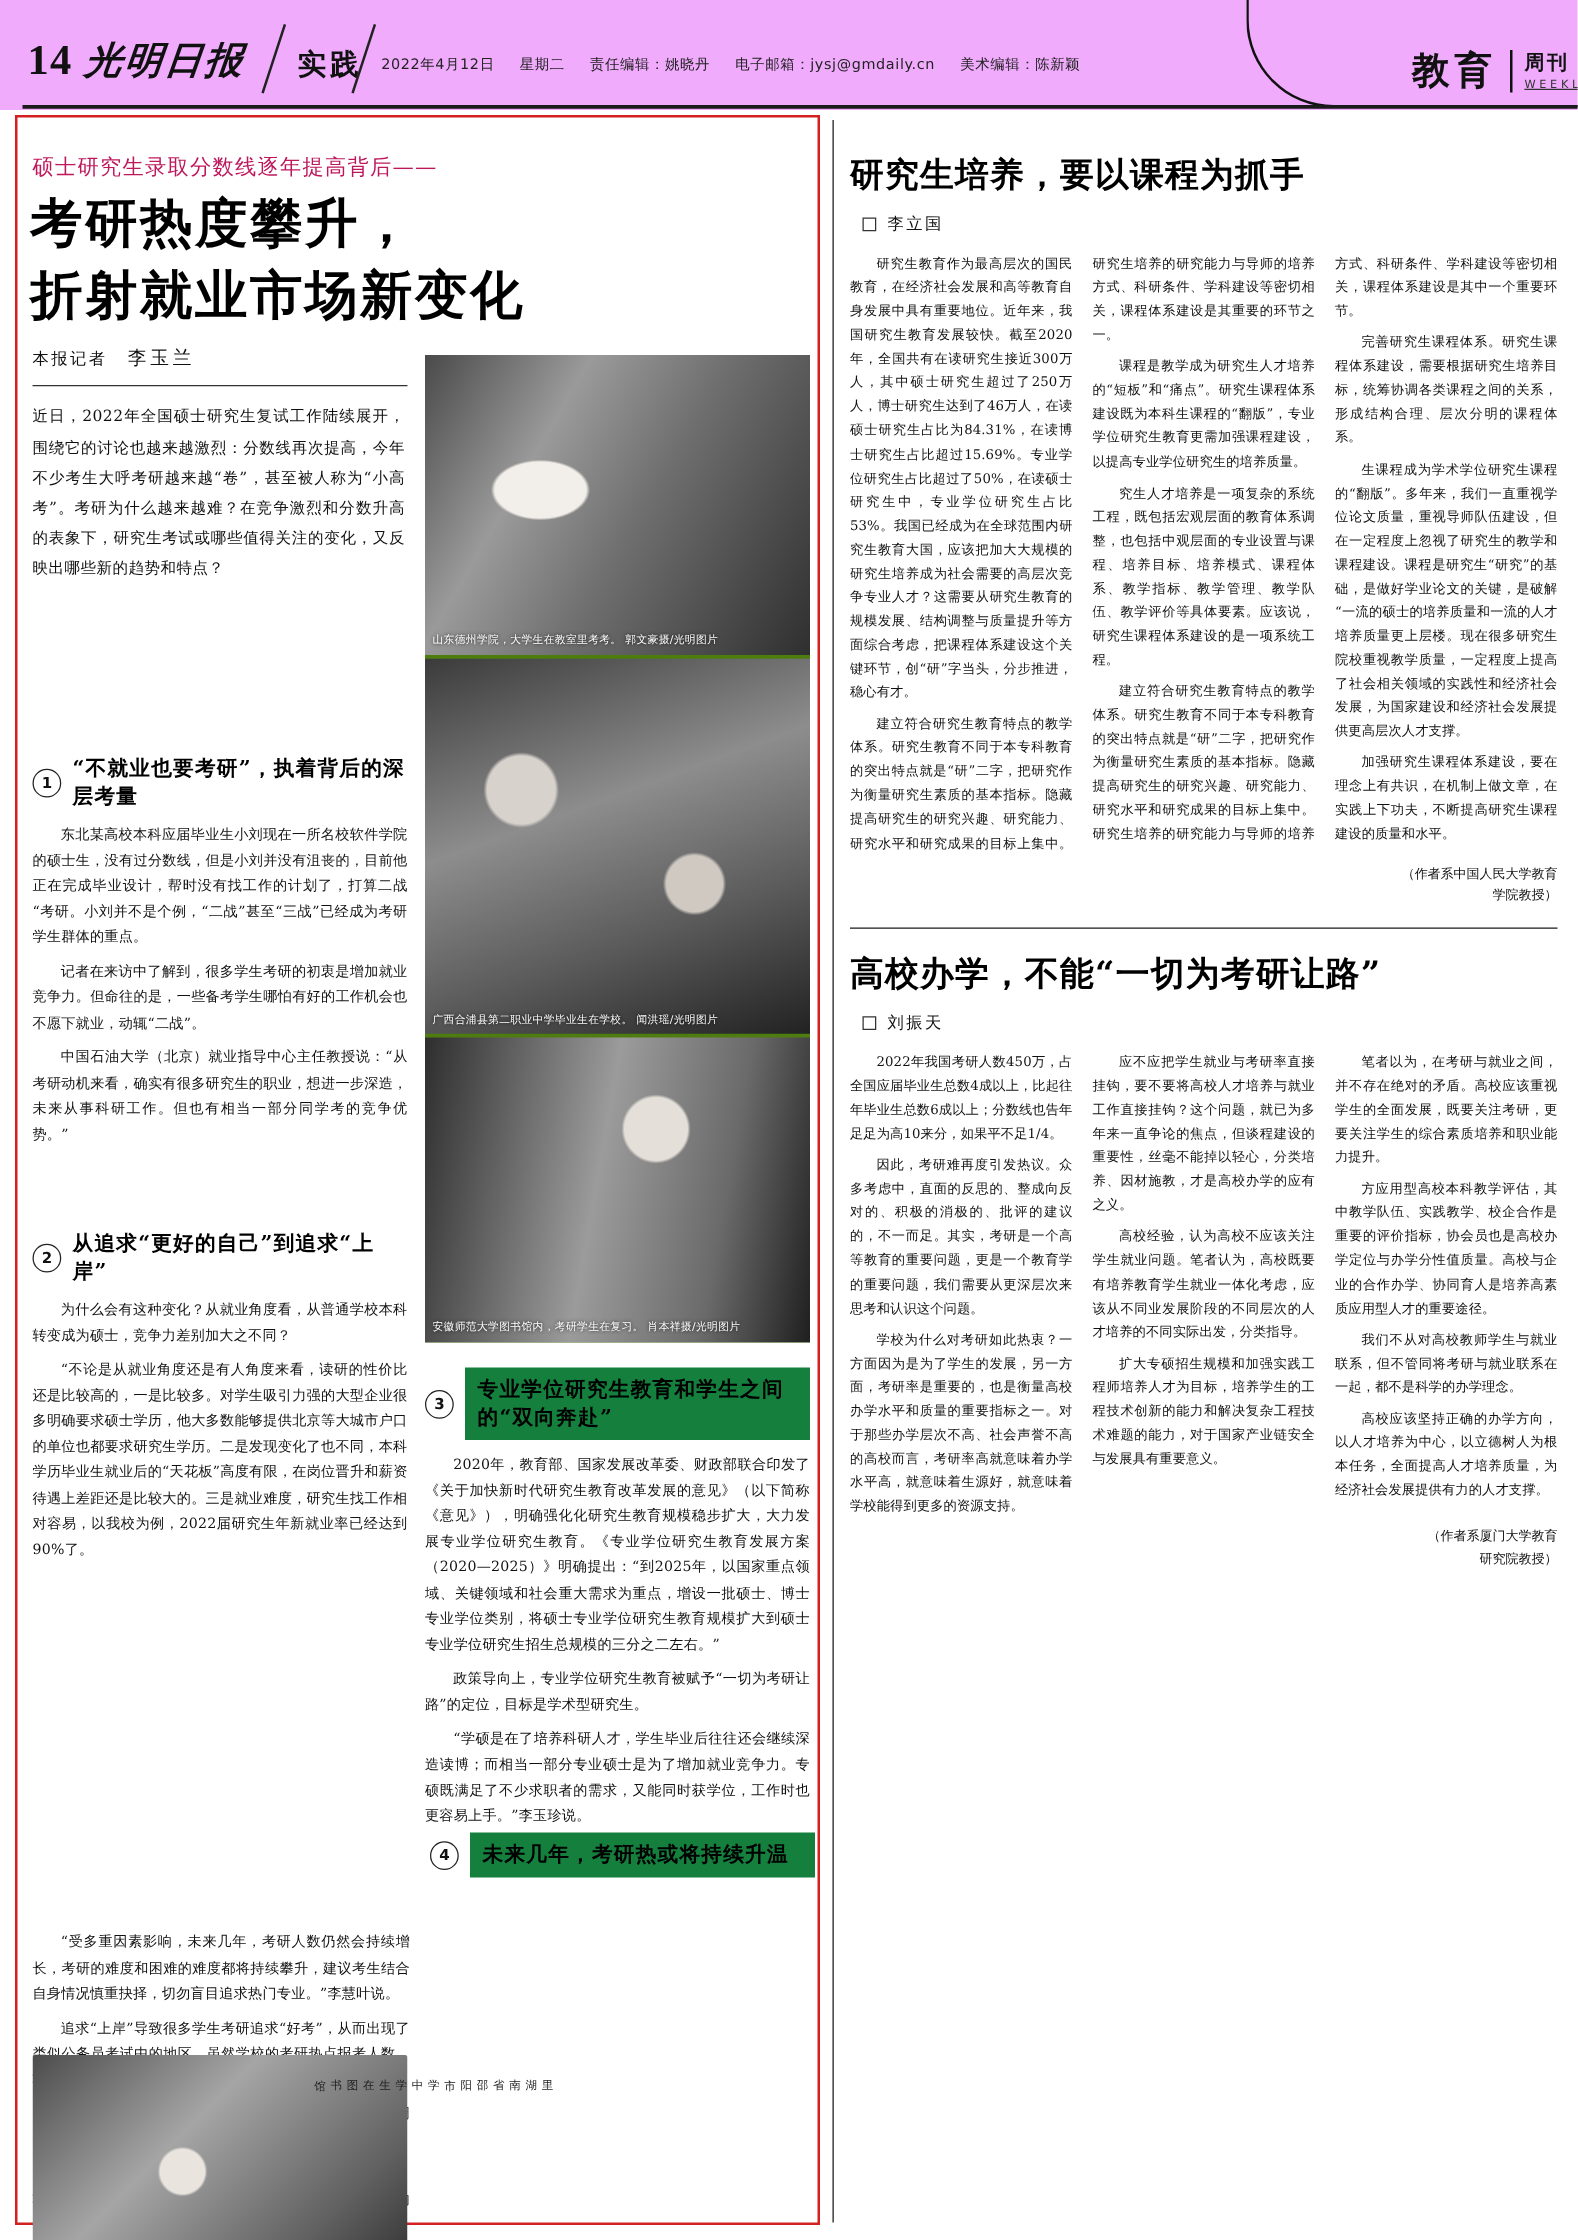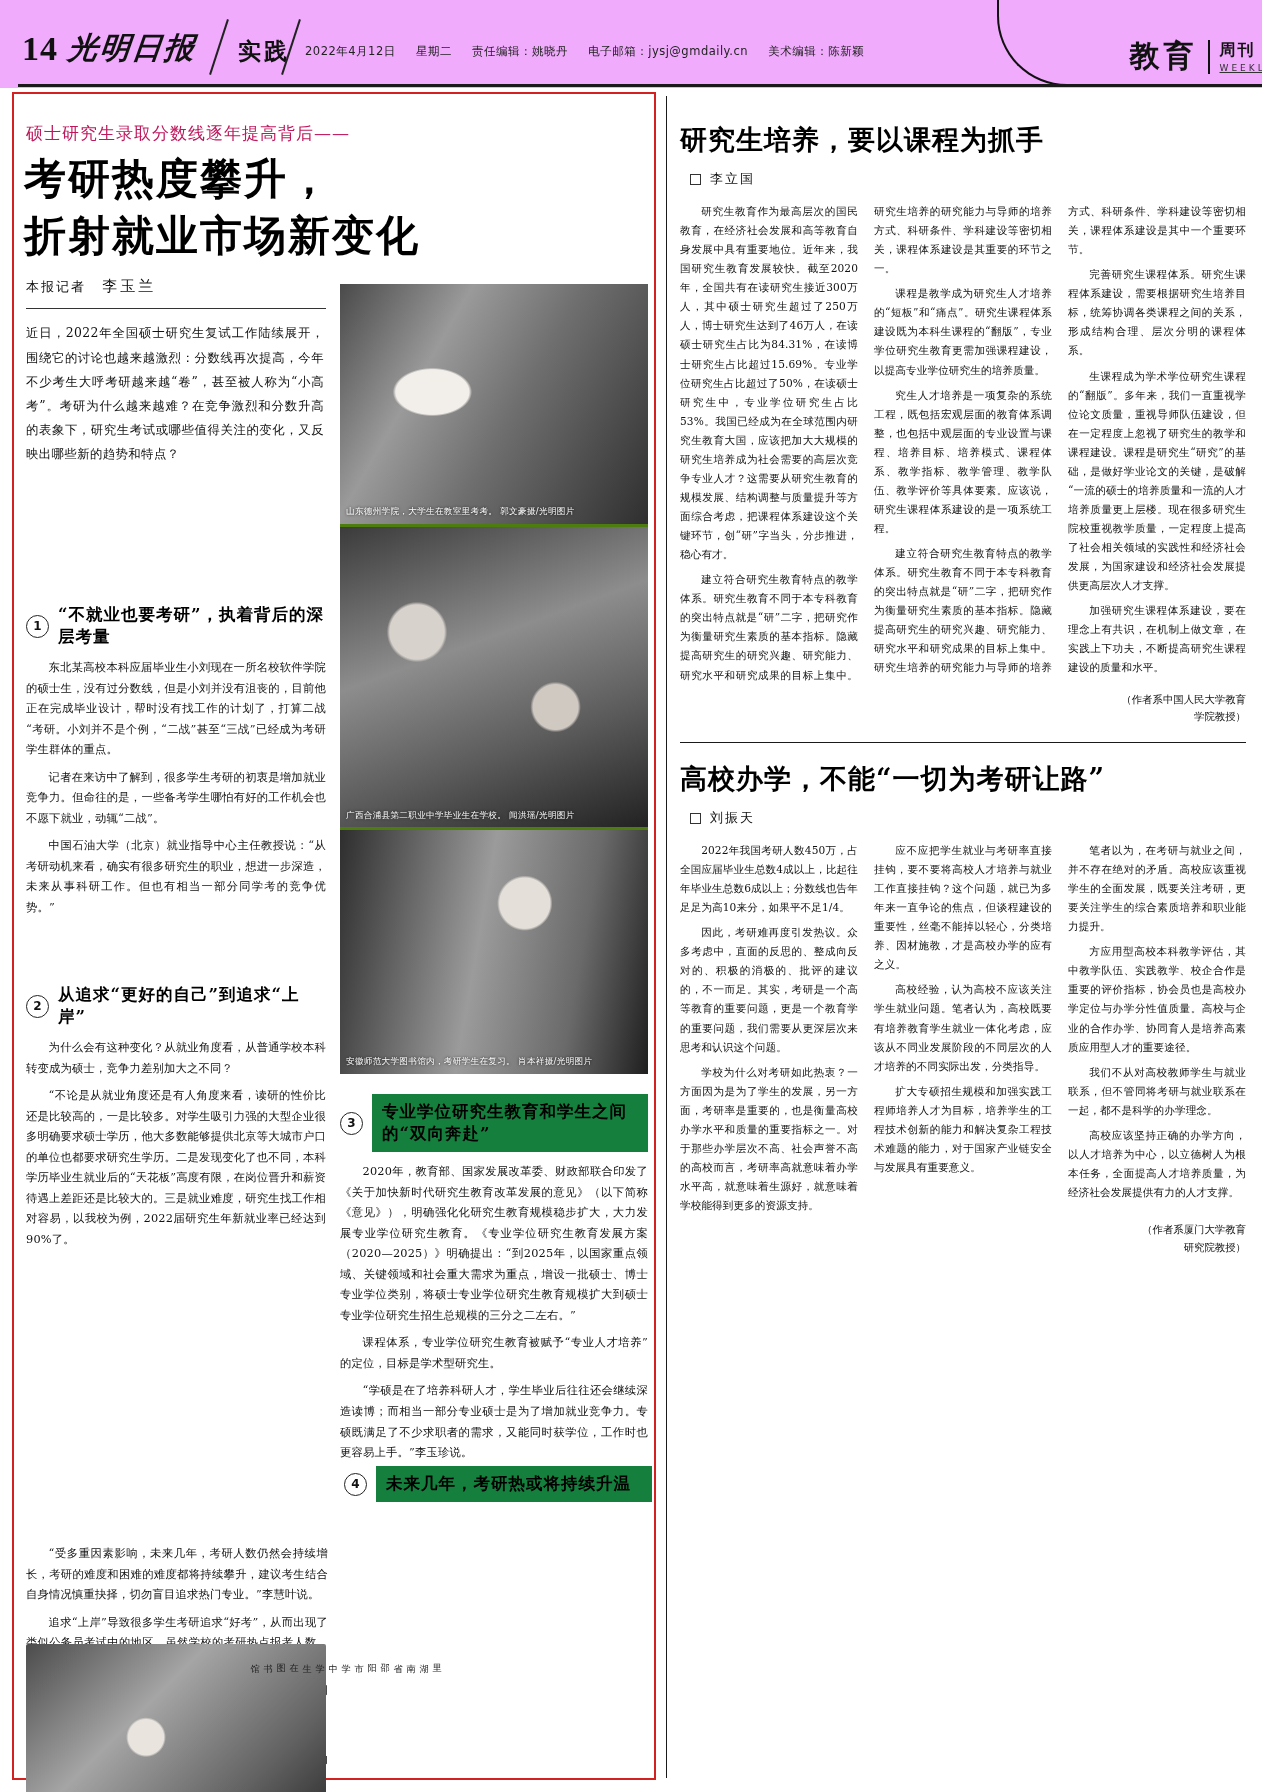--- a/index.html
+++ b/index.html
@@ -419,21 +419,21 @@
         </div>
       </div>
 
       <div class="f-col-c">
         <div class="sec-head">
           <div class="num-badge">3</div>
           <div class="sec-title boxed">专业学位研究生教育和学生之间的“双向奔赴”</div>
         </div>
         <div class="col-text">
           <p>2020年，教育部、国家发展改革委、财政部联合印发了《关于加快新时代研究生教育改革发展的意见》（以下简称《意见》），明确强化化研究生教育规模稳步扩大，大力发展专业学位研究生教育。《专业学位研究生教育发展方案（2020—2025）》明确提出：“到2025年，以国家重点领域、关键领域和社会重大需求为重点，增设一批硕士、博士专业学位类别，将硕士专业学位研究生教育规模扩大到硕士专业学位研究生招生总规模的三分之二左右。”</p>
-          <p>课程体系，专业学位研究生教育被赋予“专业人才培养”的定位，目标是学术型研究生。</p>
+          <p>政策导向上，专业学位研究生教育被赋予“一切为考研让路”的定位，目标是学术型研究生。</p>
           <p>“学硕是在了培养科研人才，学生毕业后往往还会继续深造读博；而相当一部分专业硕士是为了增加就业竞争力。专硕既满足了不少求职者的需求，又能同时获学位，工作时也更容易上手。”李玉珍说。</p>
         </div>
       </div>
 
       <div class="f-col-d">
         <div class="sec-head" style="width:308px; margin-left:318px;">
           <div class="num-badge">4</div>
           <div class="sec-title boxed">未来几年，考研热或将持续升温</div>
         </div>
       </div>

